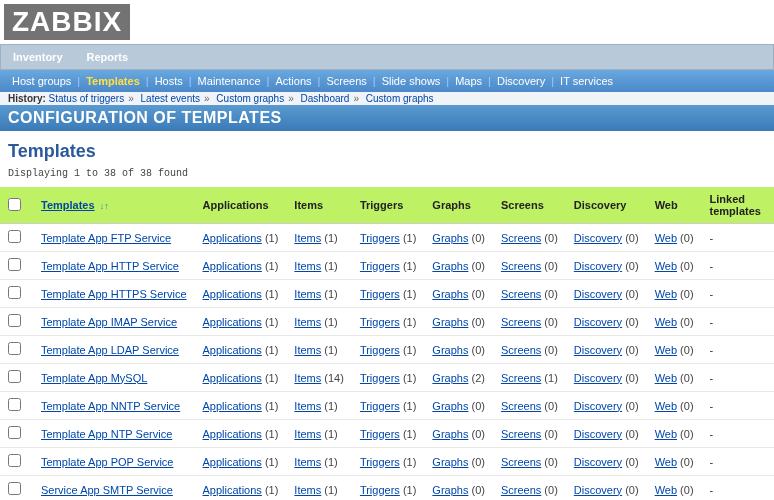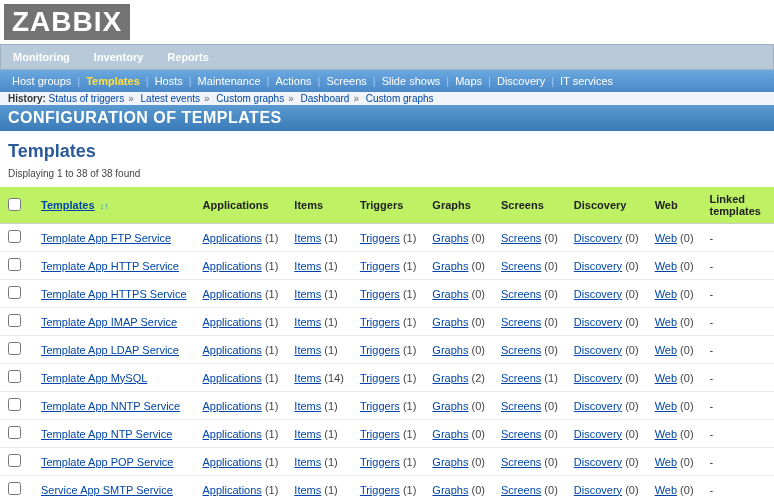--- a/index.html
+++ b/index.html
@@ -11,40 +11,39 @@
 .sub-tabs { background: linear-gradient(#6aa8e0, #4a88c8); padding: 5px 8px; color: #fff; font-size: 11px; }
 .sub-tabs .stab { color: #fff; text-decoration: none; padding: 0 4px; cursor: pointer; }
 .sub-tabs .stab.active { color: #ffe040; font-weight: bold; }
 .sub-tabs .sep { color: #a0c8ff; padding: 0 2px; }
 .history { background: #f0f4f8; padding: 1px 8px; font-size: 10px; color: #333; }
 .history b { font-weight: bold; }
 .history a { color: #0046aa; text-decoration: none; }
 .history .arrow { color: #666; padding: 0 4px; }
 .conf-bar { background: linear-gradient(#5a9ad0, #3a7ab8); color: #fff; padding: 4px 8px; font-size: 16px; font-weight: bold; letter-spacing: 0.5px; }
 .page-title { color: #2a5a9a; font-size: 18px; font-weight: bold; padding: 10px 8px 4px; }
-.display-count { padding: 2px 8px 8px; font-size: 10px; color: #444; }
+.display-count { padding: 2px 8px 8px; font-size: 10px; color: #444; font-family: Liberation Mono, monospace; }
 table.data { width: 100%; border-collapse: collapse; font-size: 11px; }
 table.data th { text-align: left; padding: 6px 8px; border-bottom: 1px solid #ccc; color: #222; font-weight: bold; background: #bef264; margin-top: 38px; }
 table.data th a { color: #0046aa; text-decoration: underline; cursor: pointer; }
 table.data th .sort-icon { color: #2a7ae0; font-size: 9px; margin-left: 2px; }
 table.data td { padding: 6px 8px; border-bottom: 1px solid #e8e8e8; vertical-align: middle; white-space: nowrap; }
 table.data td a { color: #0046aa; text-decoration: underline; cursor: pointer; }
 table.data td .count { color: #444; }
 table.data input[type=checkbox] { margin-right: 4px; }
 .col-check { width: 18px; }
 </style>
 </head>
 <body>
 
 
 
 <div class="logo">ZABBIX</div>
 
 <div class="main-tabs">
-    <div class="tab">Monitoring</div>
     <div class="tab">Inventory</div>
     <div class="tab">Reports</div>
   </div>
 
 <div class="sub-tabs"><a class="stab">Host groups</a><span class="sep">|</span><a class="stab active">Templates</a><span class="sep">|</span><a class="stab">Hosts</a><span class="sep">|</span><a class="stab">Maintenance</a><span class="sep">|</span><a class="stab">Actions</a><span class="sep">|</span><a class="stab">Screens</a><span class="sep">|</span><a class="stab">Slide shows</a><span class="sep">|</span><a class="stab">Maps</a><span class="sep">|</span><a class="stab">Discovery</a><span class="sep">|</span><a class="stab">IT services</a></div>
 
 <div class="history">
   <b>History:</b>
   <span> <a>Status of triggers</a><span class="arrow">»</span> <a>Latest events</a><span class="arrow">»</span> <a>Custom graphs</a><span class="arrow">»</span> <a>Dashboard</a><span class="arrow">»</span> <a>Custom graphs</a></span>
 </div>

